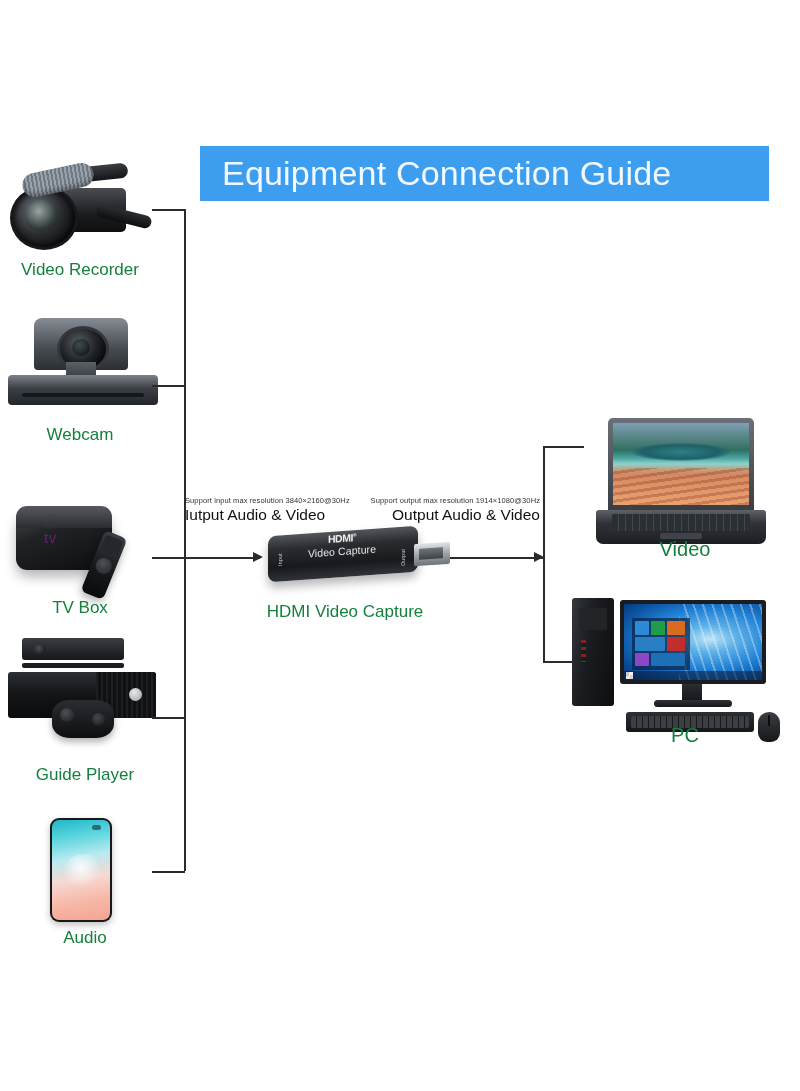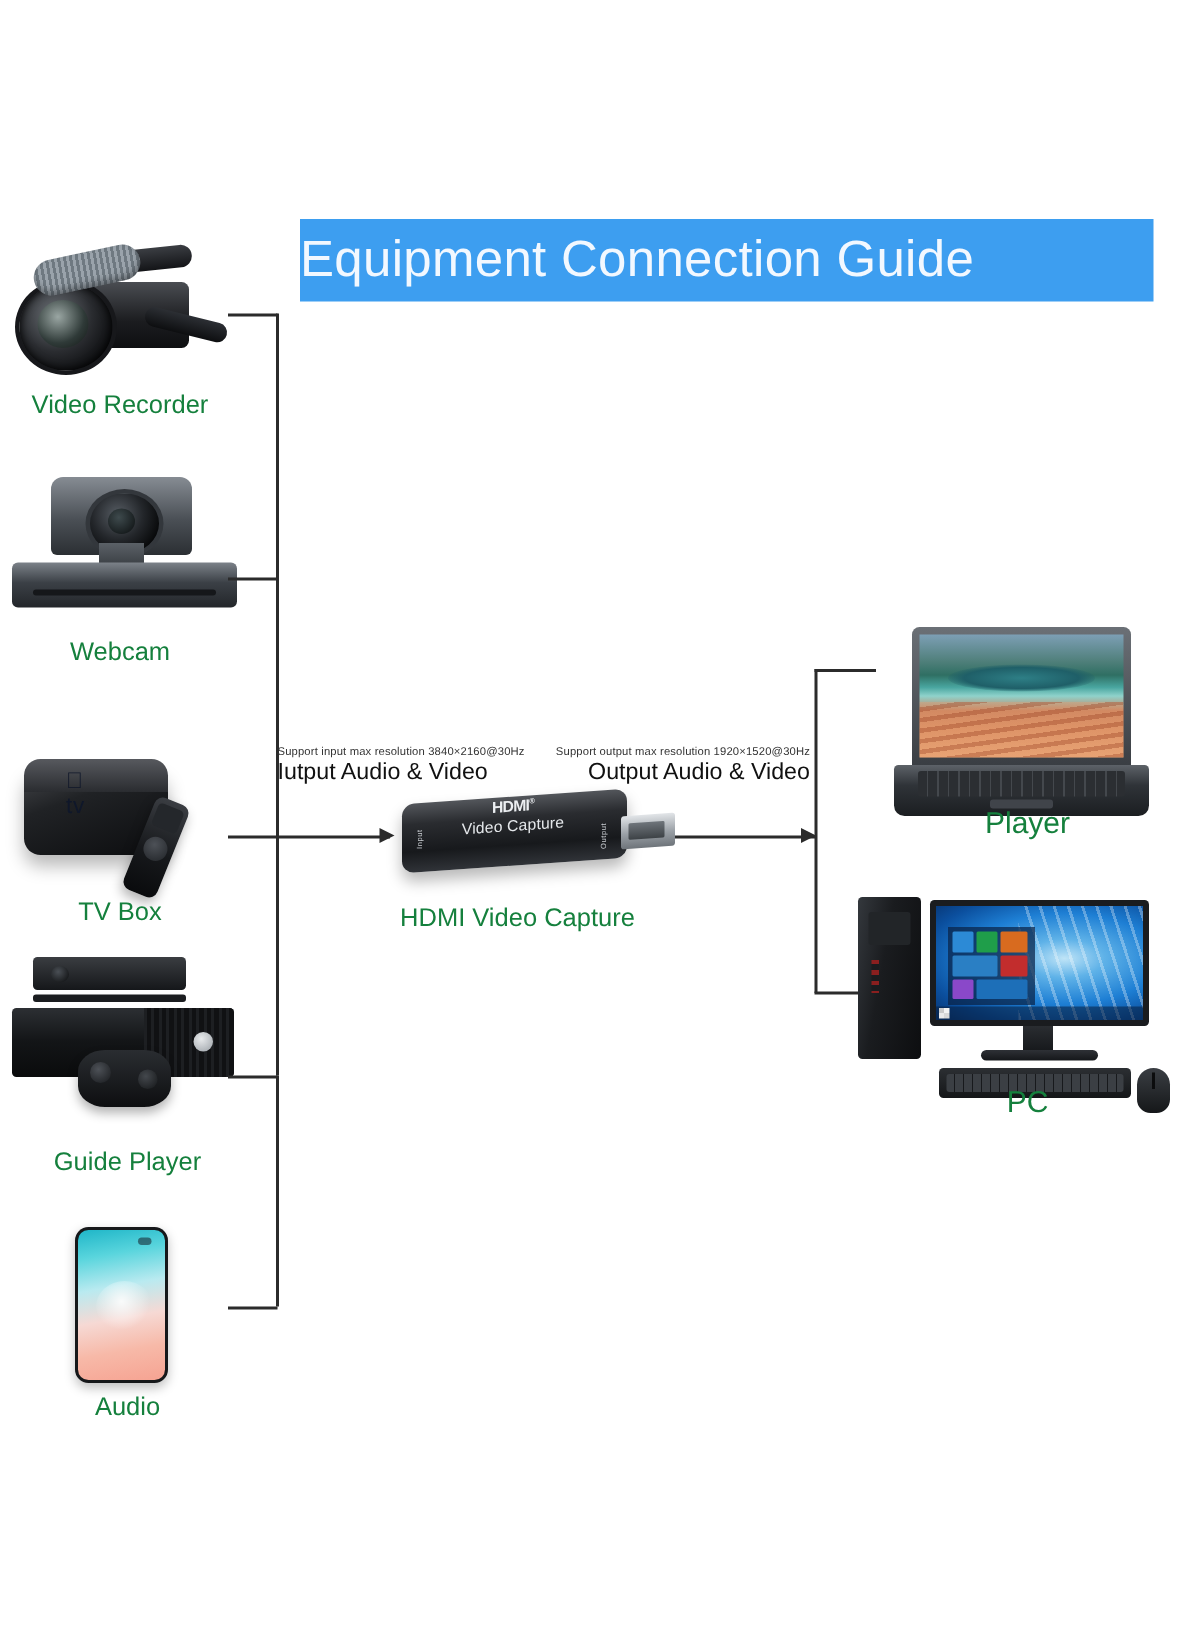--- a/index.html
+++ b/index.html
@@ -4,21 +4,21 @@
 <style>
   html,body{margin:0;padding:0;background:#fff;}
   body{width:800px;height:1091px;position:relative;overflow:hidden;
        font-family:"Liberation Sans","DejaVu Sans",sans-serif;color:#111;}
   .stage{position:absolute;left:0;top:0;width:800px;height:1091px;background:#ffffff;}
 
   
   .banner{position:absolute;left:200px;top:146px;width:569px;height:55px;
           background:#3d9ef0;display:flex;align-items:center;}
   .banner-text{color:#f2f8ff;font-size:34px;letter-spacing:.2px;
-               white-space:nowrap;font-weight:400;text-align:right;}
+               padding-left:22px;white-space:nowrap;font-weight:400;text-align:right;}
 
   
   .dev-label{position:absolute;font-size:17px;color:#15803d;text-align:center;
              white-space:nowrap;}
   .dev-label.big{font-size:20px;}
 
   
   .wire{position:absolute;background:#2b2b2b;}
   .wire.h{height:1.6px;}
   .wire.v{width:1.6px;}
@@ -65,21 +65,21 @@
             border:3px solid #33373c;}
   .ptz-lens::after{content:"";position:absolute;left:12px;top:10px;width:18px;height:17px;border-radius:50%;
             background:radial-gradient(circle at 40% 35%,#3e4a4d,#0a0d0e);}
 
   
   .atv{position:absolute;left:16px;top:512px;width:96px;height:58px;border-radius:11px;
        background:linear-gradient(160deg,#46484c 0%,#202225 35%,#0c0d0f 100%);
        box-shadow:0 7px 12px rgba(0,0,0,.28);}
   .atv-top{position:absolute;left:16px;top:506px;width:96px;height:22px;border-radius:11px 11px 0 0;
        background:linear-gradient(180deg,#57595e,#2a2c30);}
-  .atv-logo{position:absolute;left:44px;top:512px;color:#0f172a;font-size:15px;letter-spacing:.5px;}
+  .atv-logo{position:absolute;left:44px;top:512px;color:#701a75;font-size:15px;letter-spacing:.5px;}
   .atv-remote{position:absolute;left:92px;top:532px;width:24px;height:66px;border-radius:6px;
        background:linear-gradient(180deg,#3a3d42 0%,#17191c 55%,#0a0b0d 100%);transform:rotate(22deg);
        box-shadow:0 4px 8px rgba(0,0,0,.3);}
   .atv-remote::before{content:"";position:absolute;left:4px;top:26px;width:16px;height:16px;border-radius:50%;
        background:radial-gradient(circle at 40% 35%,#4d5157,#202327);}
   .atv-remote::after{content:"";position:absolute;left:3px;top:4px;width:18px;height:16px;border-radius:3px;
        background:#24272b;}
 
   
   .xb-kinect{position:absolute;left:22px;top:638px;width:102px;height:22px;border-radius:3px;
@@ -234,21 +234,21 @@
 
   <div class="wire h" style="left:184px;top:557px;width:76px;"></div>
   <div class="arrow-head" style="left:253px;top:552px;"></div>
 
   <div class="cap-wrap" style="left:185px;top:496px;">
     <div class="cap-sub">Support input max resolution 3840×2160@30Hz</div>
     <div class="cap-main">Iutput Audio &amp; Video</div>
   </div>
 
   <div class="cap-wrap right" style="left:315px;top:496px;width:225px;">
-    <div class="cap-sub">Support output max resolution 1920×1520@30Hz</div>
+    <div class="cap-sub">Support output max resolution 1914×1080@30Hz</div>
     <div class="cap-main">Output Audio &amp; Video</div>
   </div>
 
   <div class="art">
     <div class="cap-dev"></div>
     <div class="cap-side" style="left:277px;top:538px;height:28px;">Input</div>
     <div class="cap-side" style="left:400px;top:538px;height:28px;">Output</div>
     <div class="cap-print">
       <div class="cap-hdmi"><span>HDMI</span><sup>®</sup></div>
       <div class="cap-vc">Video Capture</div>
@@ -264,21 +264,21 @@
   <div class="wire h" style="left:543px;top:661px;width:41px;"></div>
 
   <div class="art">
     <div class="lt-lid">
       <div class="lt-scr"></div>
     </div>
     <div class="lt-base"></div>
     <div class="lt-kb"></div>
     <div class="lt-tp"></div>
   </div>
-  <div class="dev-label big" style="left:600px;top:538px;width:170px;">Player</div>
+  <div class="dev-label big" style="left:600px;top:538px;width:170px;">Video</div>
 
   <div class="art">
     <div class="pc-tower"></div>
     <div class="mon-frame">
       <div class="mon-scr">
         <div class="mon-rays"></div>
         <div class="mon-tiles">
           <i style="left:3px;top:3px;width:14px;height:14px;background:#2c8ad6;"></i>
           <i style="left:19px;top:3px;width:14px;height:14px;background:#1f9e4a;"></i>
           <i style="left:35px;top:3px;width:18px;height:14px;background:#d86b1f;"></i>

